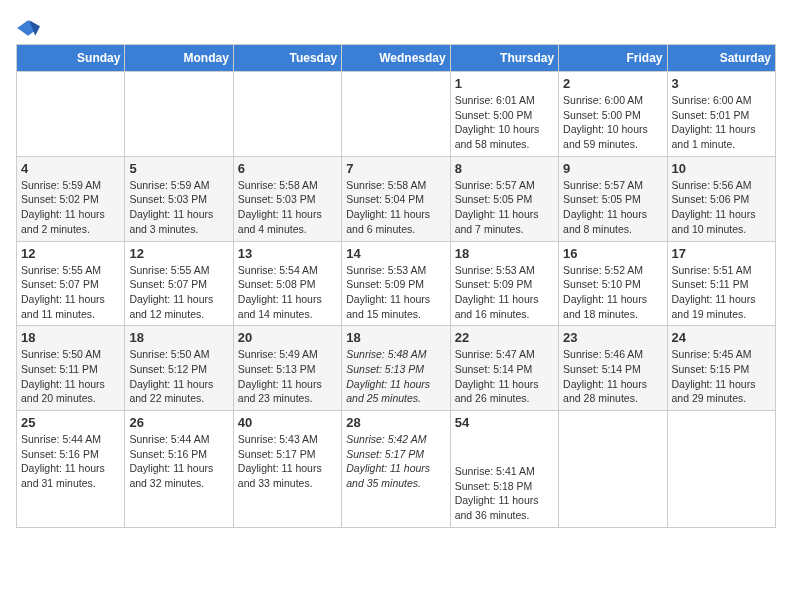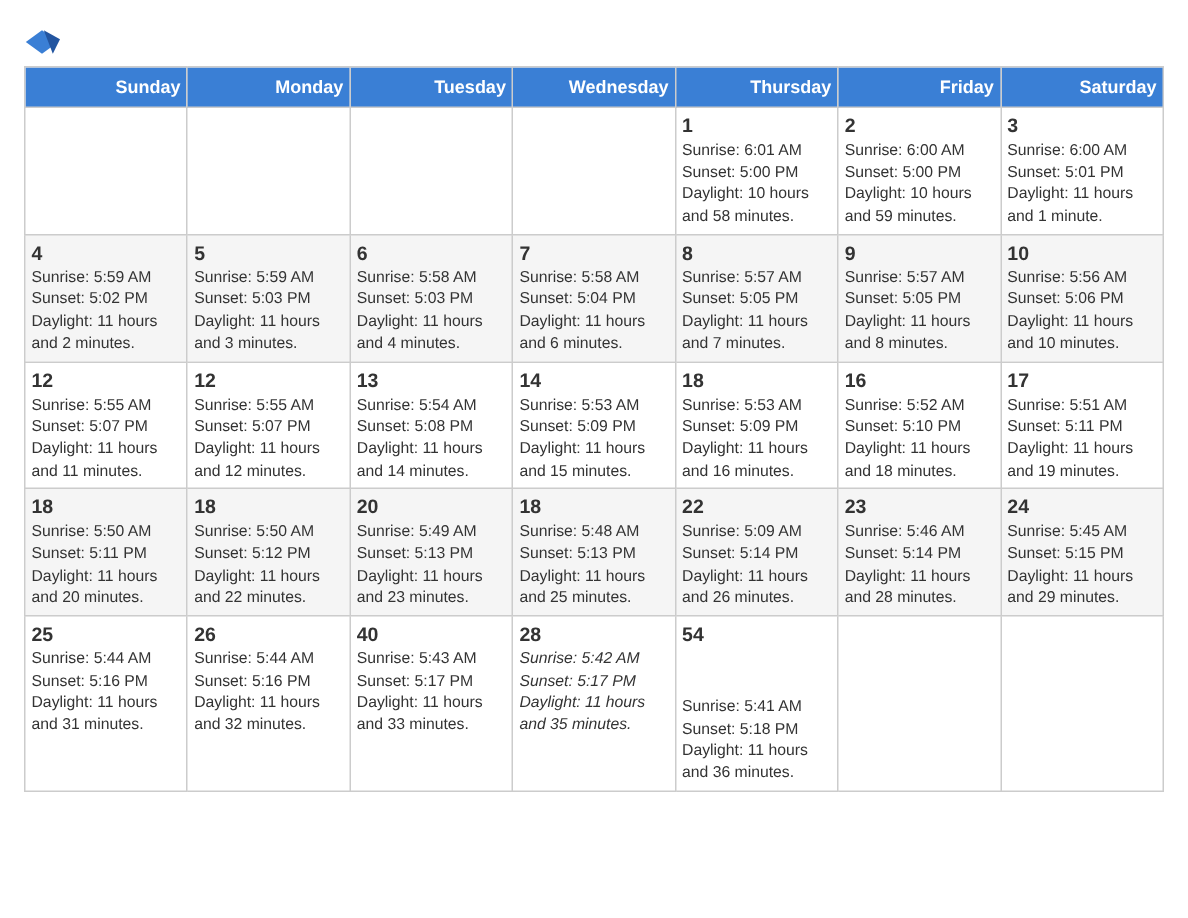--- a/index.html
+++ b/index.html
@@ -268,28 +268,28 @@
         </td>
         <td>
           <span class="day-num">20</span>
           <div class="day-info" style="white-space: pre-line;">Sunrise: 5:49 AM
 Sunset: 5:13 PM
 Daylight: 11 hours
 and 23 minutes.</div>
         </td>
         <td>
           <span class="day-num">18</span>
-          <div class="day-info" style="white-space: pre-line;">Sunrise: 5:48 AM
+          <div class="day-info" style="white-space: pre-line; font-style: italic;">Sunrise: 5:48 AM
 Sunset: 5:13 PM
 Daylight: 11 hours
 and 25 minutes.</div>
         </td>
         <td>
           <span class="day-num">22</span>
-          <div class="day-info" style="white-space: pre-line;">Sunrise: 5:09 AM
+          <div class="day-info" style="white-space: pre-line;">Sunrise: 5:47 AM
 Sunset: 5:14 PM
 Daylight: 11 hours
 and 26 minutes.</div>
         </td>
         <td>
           <span class="day-num">23</span>
           <div class="day-info" style="white-space: pre-line;">Sunrise: 5:46 AM
 Sunset: 5:14 PM
 Daylight: 11 hours
 and 28 minutes.</div>

